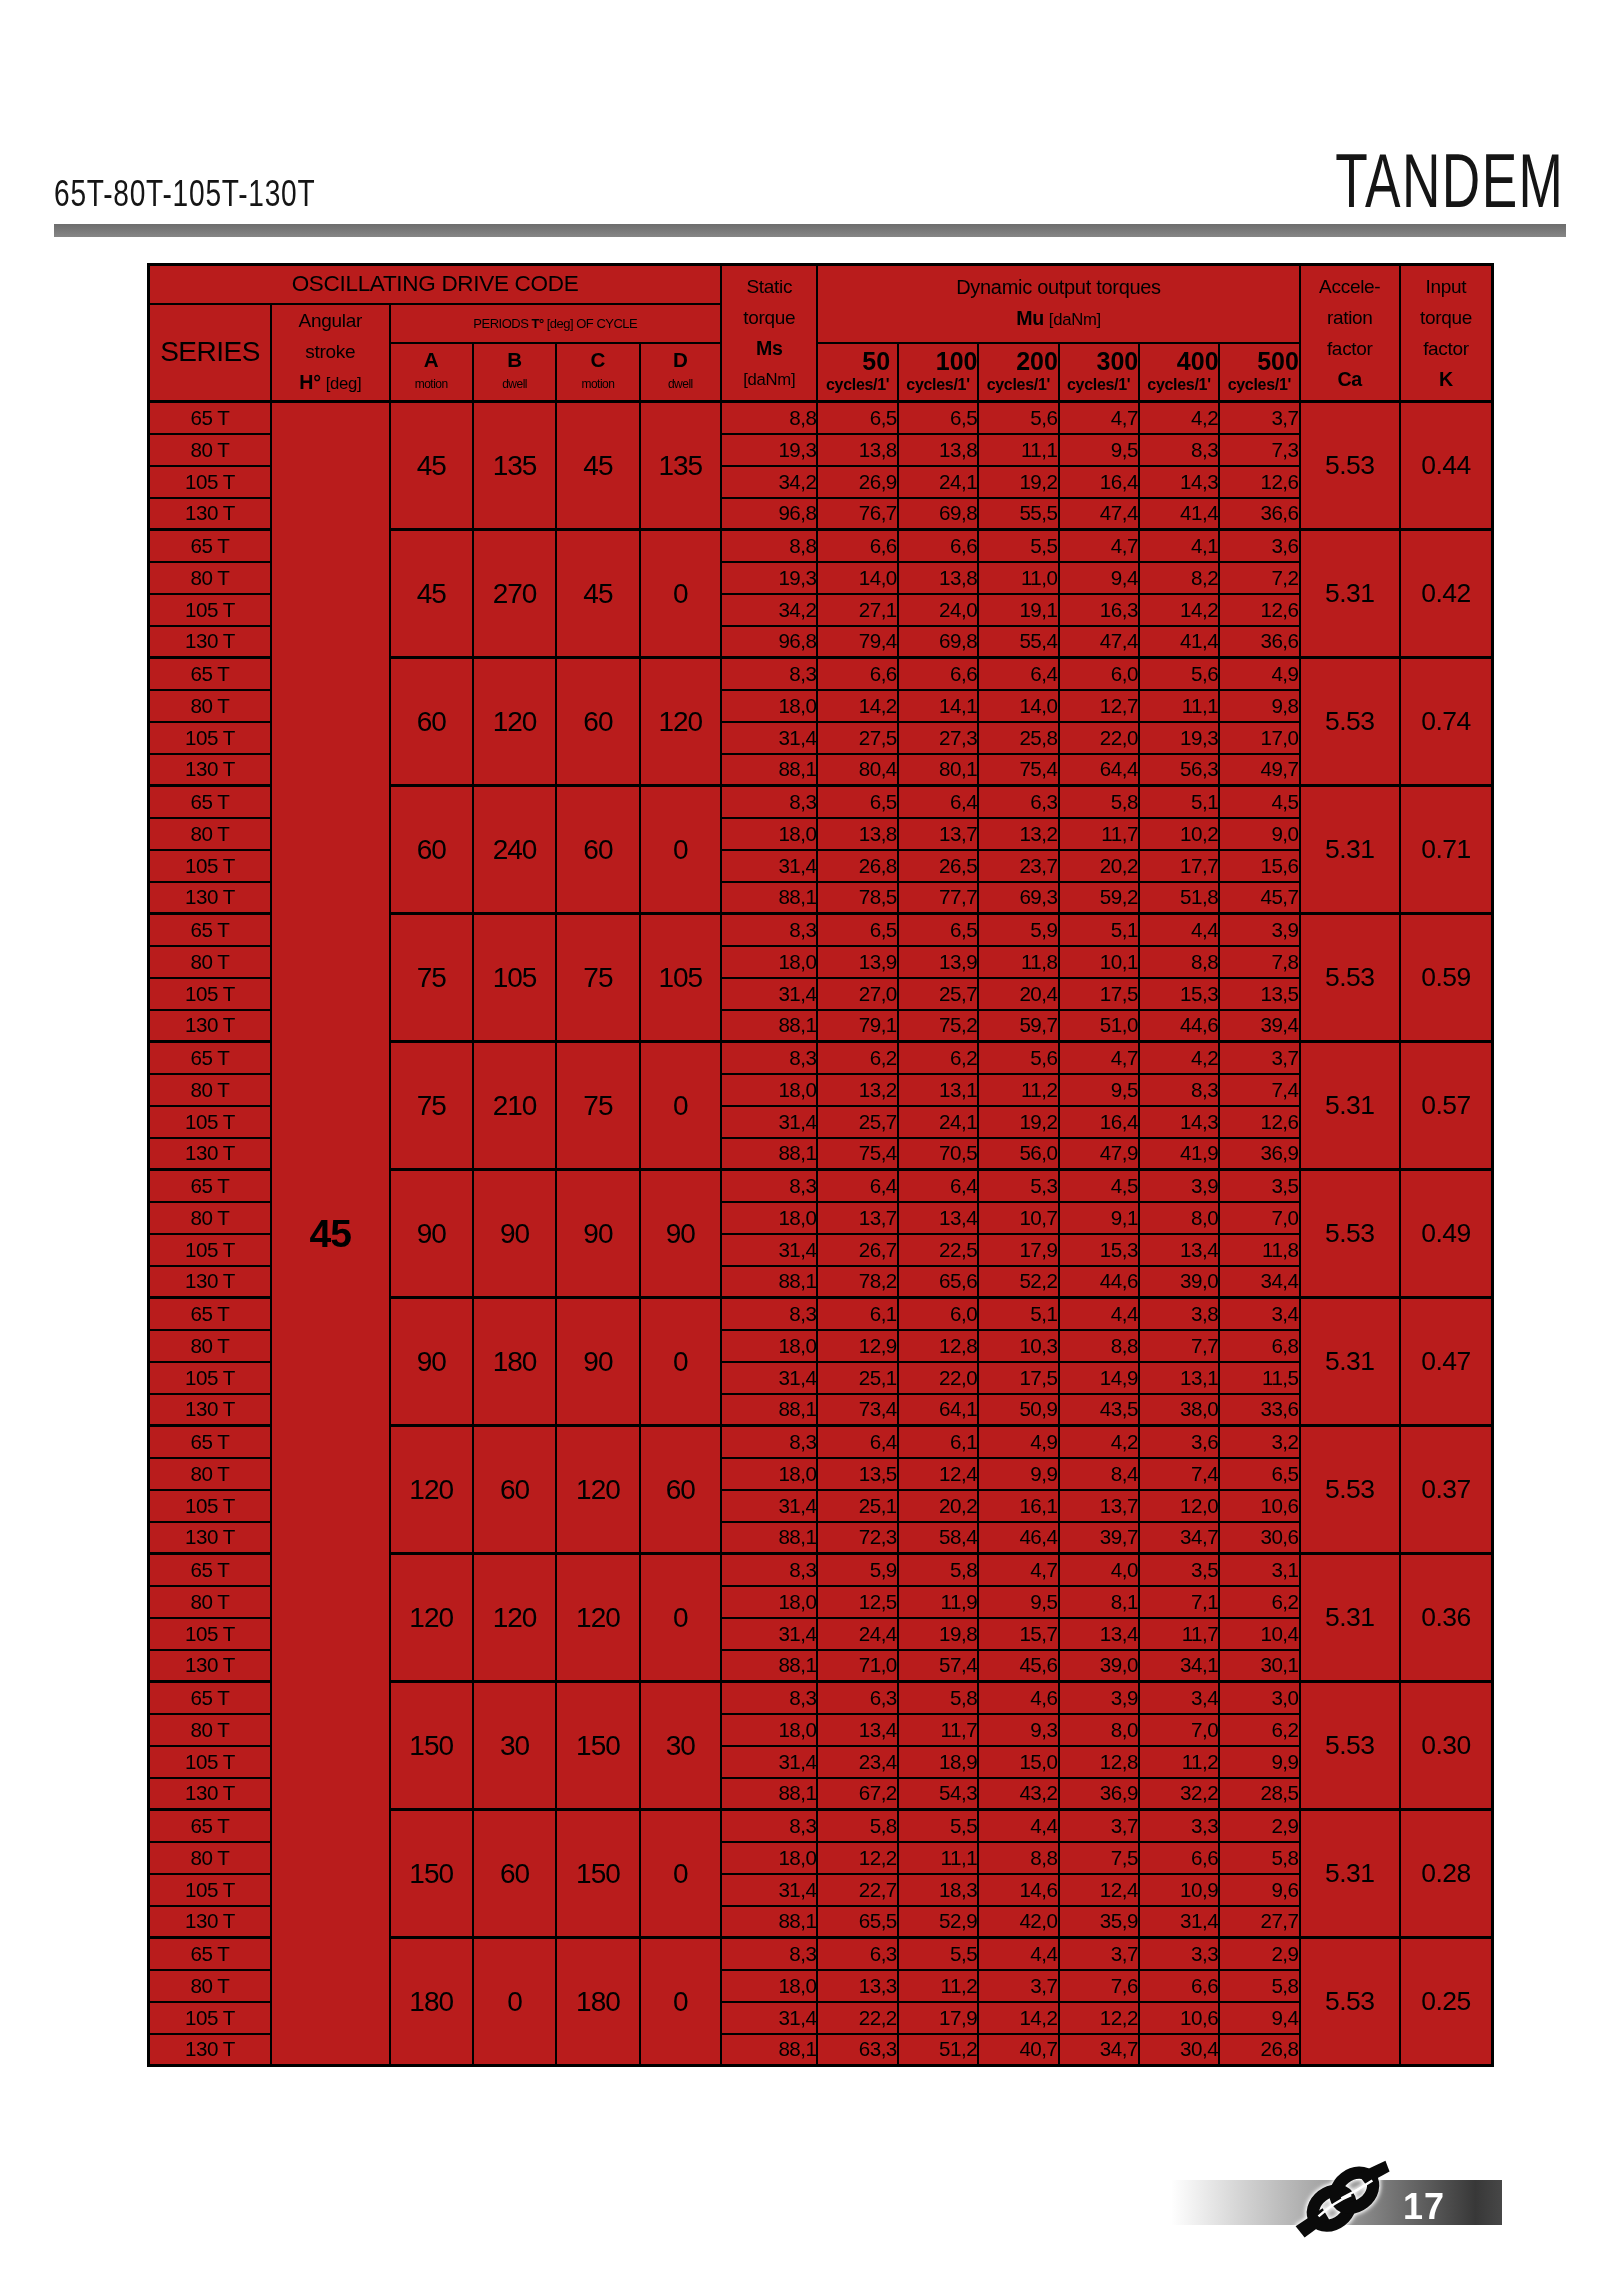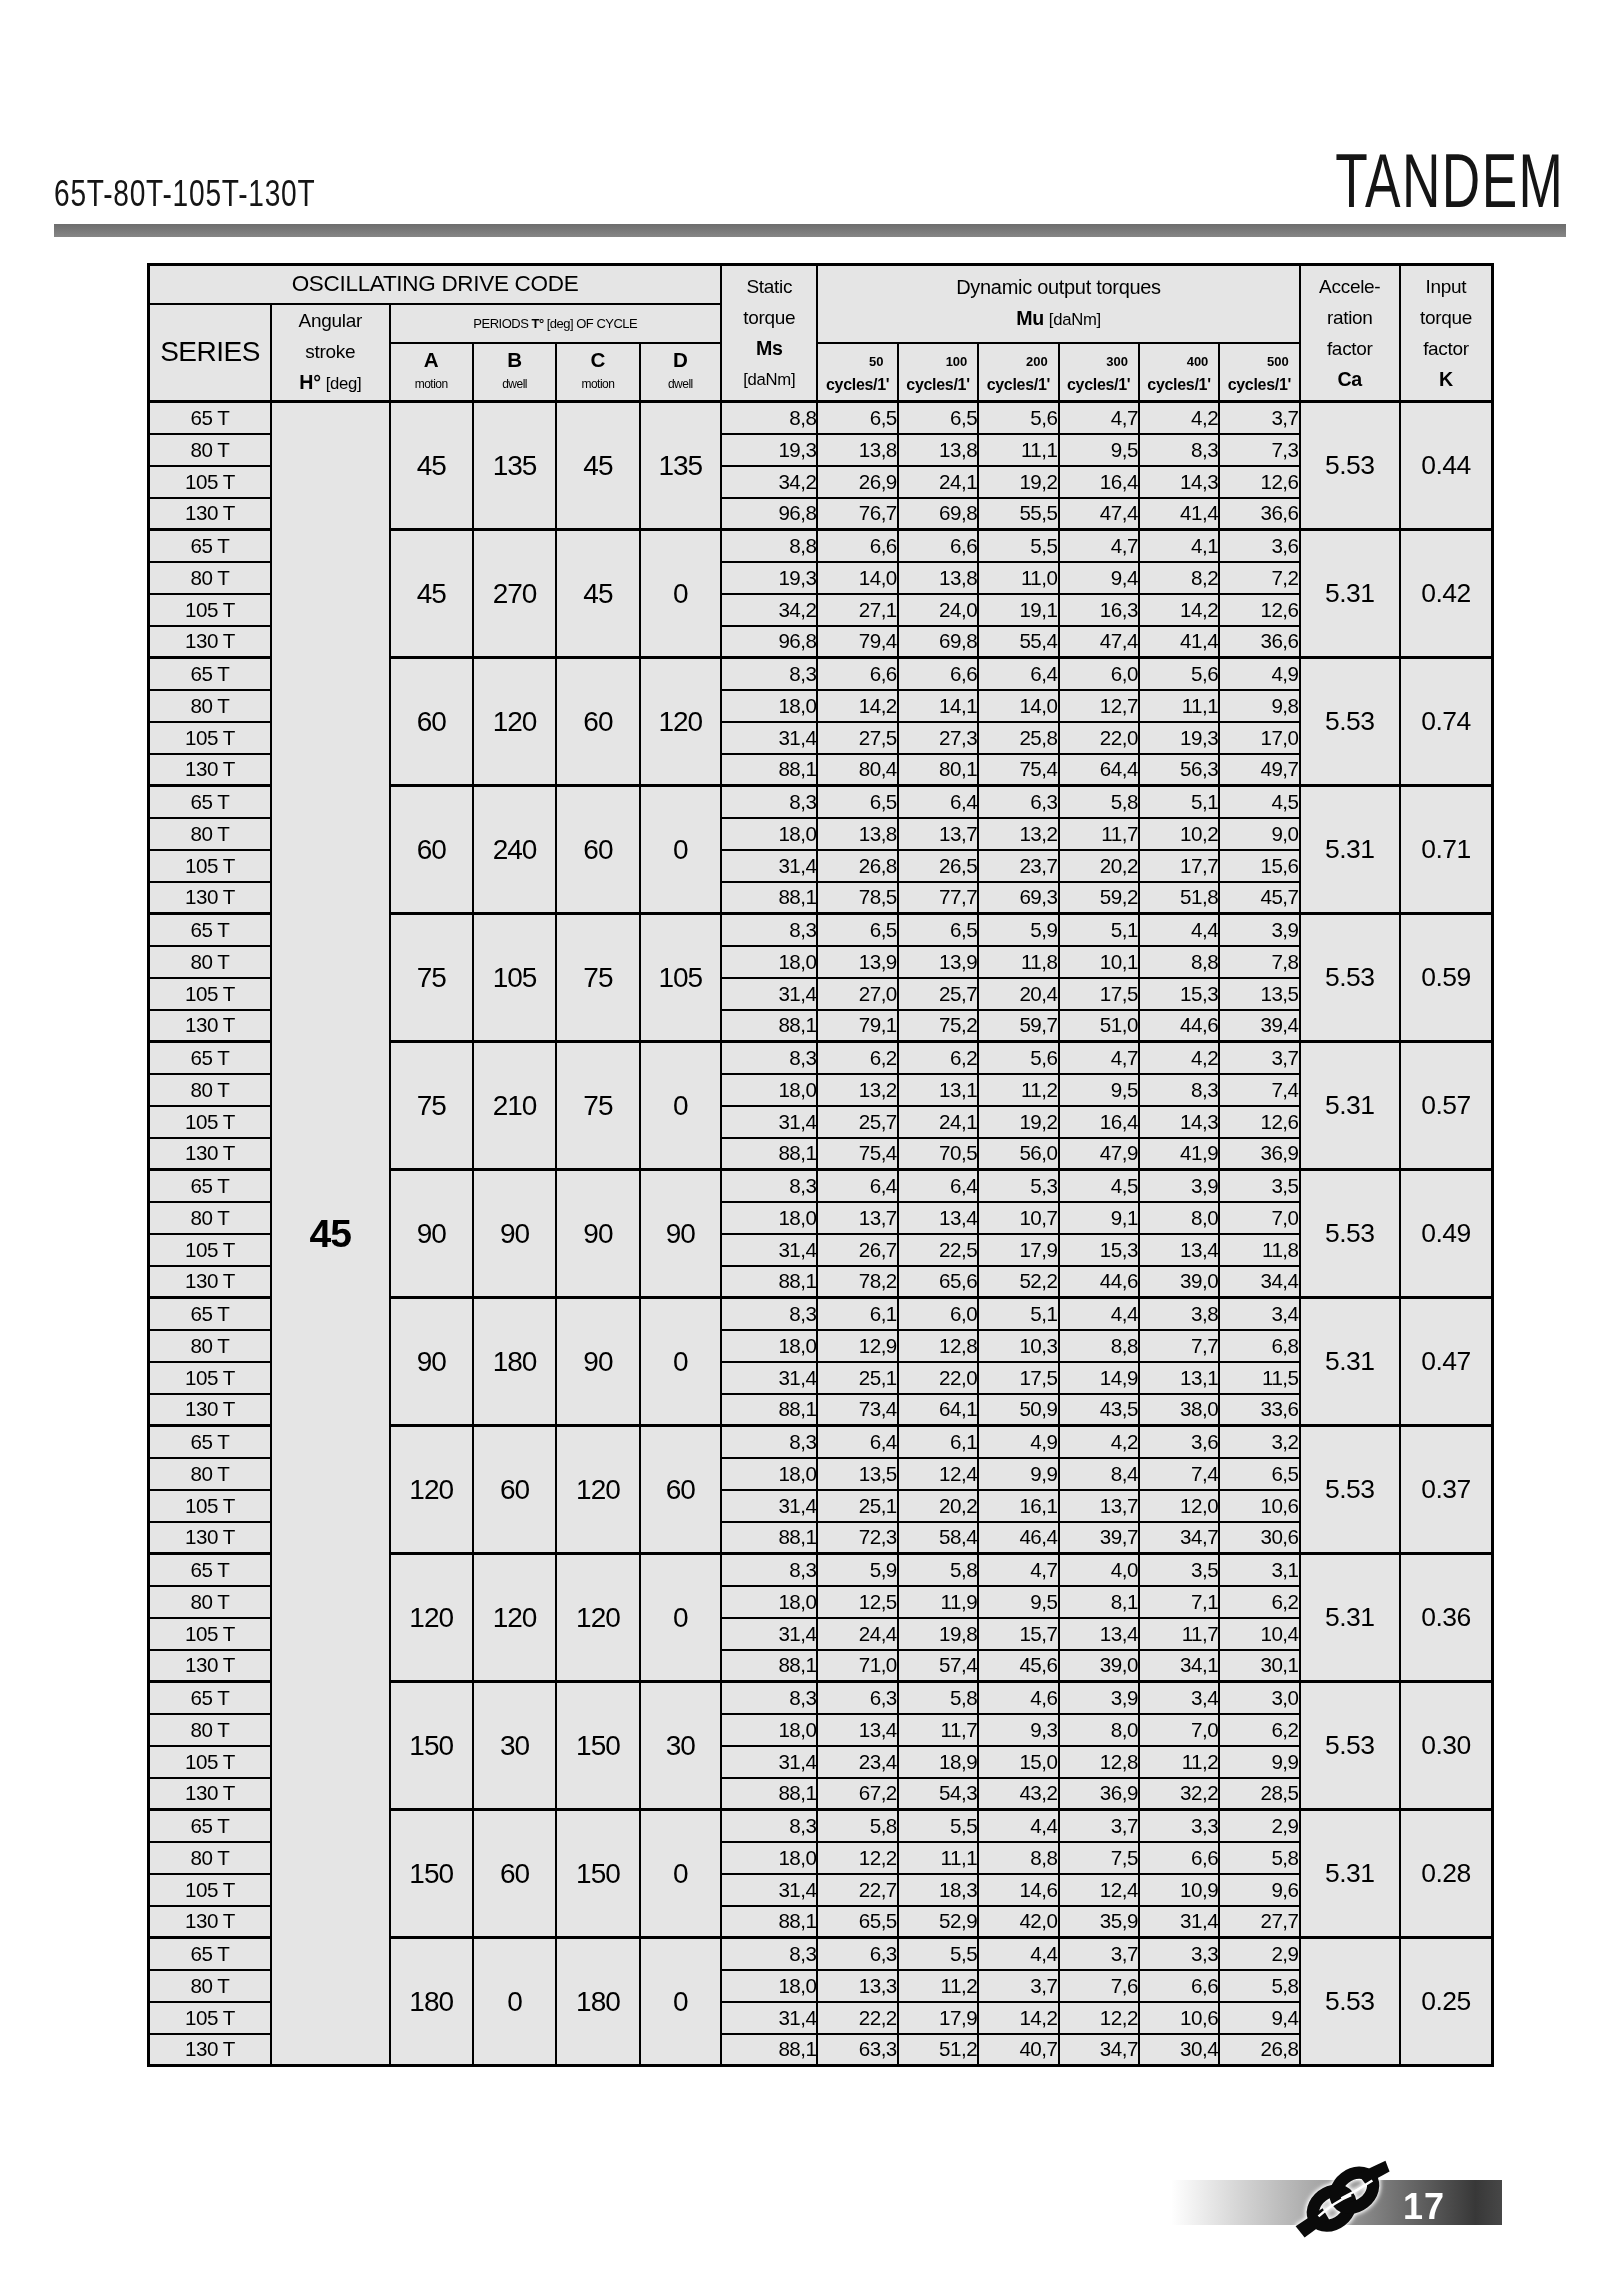--- a/index.html
+++ b/index.html
@@ -16,21 +16,21 @@
     position:absolute;right:56px;top:137px;font-size:76px;font-weight:400;
     letter-spacing:2px;transform:scaleX(0.70);transform-origin:right top;white-space:nowrap;color:#151515;
   }
   #rule{
     position:absolute;left:54px;right:54px;top:224px;height:12.7px;
     background:linear-gradient(#6d6d6d,#868686);
   }
   
   #drive-table{
     position:absolute;left:147px;top:263px;width:1347px;
-    border-collapse:collapse;table-layout:fixed;background:#e5e5e5;
+    border-collapse:collapse;table-layout:fixed;background:#b91c1c;
   }
   #drive-table td,#drive-table th{
     border:2px solid #000;padding:0;overflow:hidden;vertical-align:middle;
   }
   #drive-table{border:3.9px solid #000;}
   #drive-table thead th{border-width:2.9px;font-weight:normal;}
   #drive-table thead tr:last-child th{border-bottom-width:3.9px;}
   #drive-table tbody tr{height:32px;}
   #drive-table tbody tr.gs td{border-top:3.9px solid #000;}
   td.series{text-align:center;font-size:20.6px;letter-spacing:-0.5px;}
@@ -38,21 +38,21 @@
   td.period{text-align:center;font-size:28px;letter-spacing:-1px;}
   td.factor{text-align:center;font-size:26.5px;letter-spacing:-0.5px;}
   td.angular{text-align:center;font-size:39px;font-weight:bold;letter-spacing:-1px;}
   .h-title{font-size:22.5px;font-weight:bold;letter-spacing:-0.3px;text-align:center;}
   .h-line{display:block;font-size:19px;line-height:31px;text-align:center;letter-spacing:-0.3px;}
   .h-line b{font-size:19.6px;margin-top:48px;}
   .h-series{font-size:28px;letter-spacing:-0.5px;text-align:center;}
   .h-periods{font-size:13px;letter-spacing:-0.5px;text-align:center;}
   .h-letter{display:block;font-size:20.6px;font-weight:bold;line-height:25.5px;text-align:center;}
   .h-kind{display:block;font-size:12px;line-height:23.5px;text-align:center;letter-spacing:-0.5px;}
-  .h-cyc-n{display:block;font-size:13px;font-weight:bold;line-height:25.5px;text-align:center;padding-left:37px;}
+  .h-cyc-n{display:block;font-size:25px;font-weight:bold;line-height:25.5px;text-align:center;padding-left:37px;}
   .h-cyc-u{display:block;font-size:16px;line-height:19.6px;text-align:center;letter-spacing:-0.3px;font-weight:bold;}
   .h-unit{font-size:16.7px;}
   
   #footer-bar{
     position:absolute;left:1171px;top:2180px;width:331px;height:45px;
     background:linear-gradient(to right,#ffffff 0%,#d2d2d2 22%,#9c9c9c 50%,#5a5a5a 78%,#383838 92%,#474747 100%);
   }
   #page-number{
     position:absolute;right:57px;top:5.9px;font-size:36px;font-weight:bold;color:#fff;letter-spacing:1px;
   }

